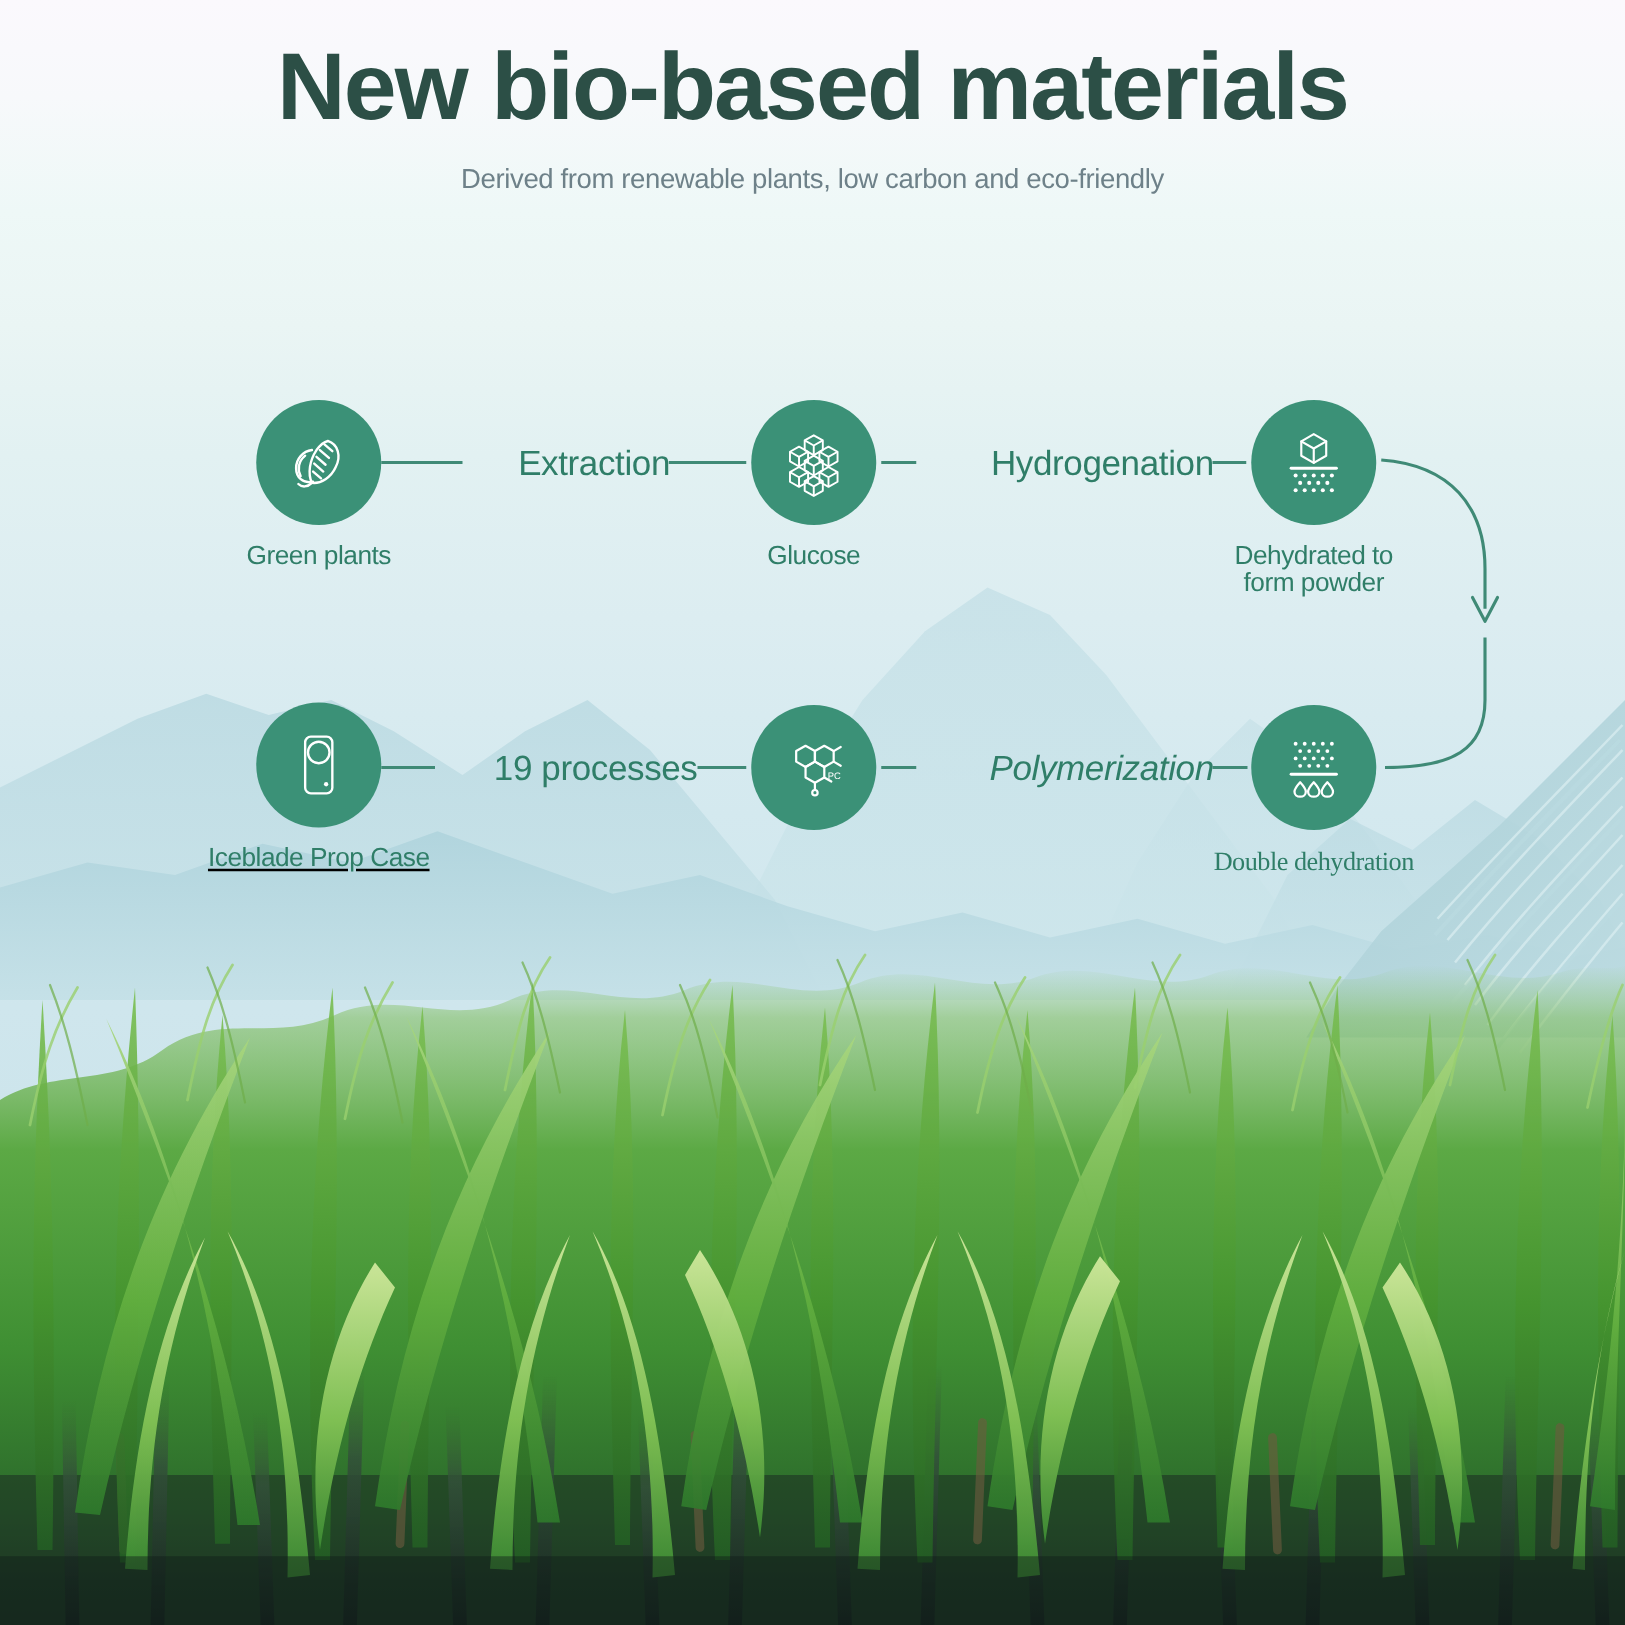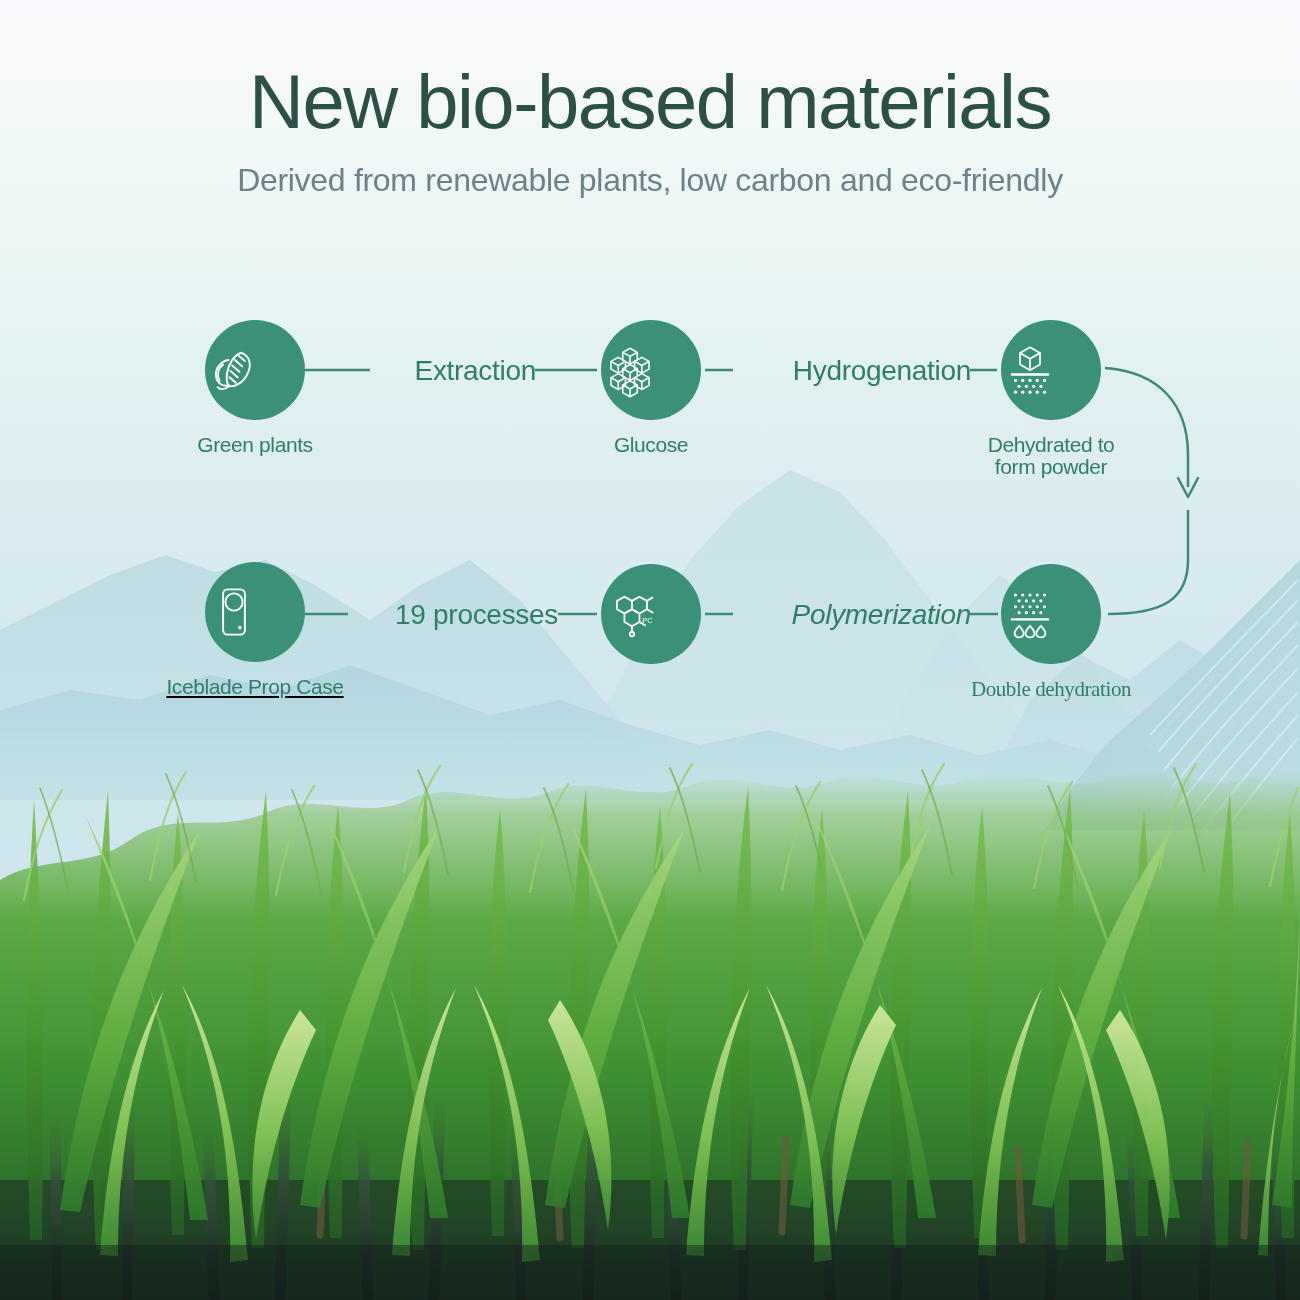--- a/index.html
+++ b/index.html
@@ -31,48 +31,48 @@
   }
 
   .bg-layer { position:absolute; left:0; top:0; width:1300px; height:1300px; pointer-events:none; }
 
   
   #header {
     position:absolute; left:0; top:0; width:1300px;
     text-align:center; z-index:40;
   }
   #title {
-    margin-top:64px;
+    margin-top:32px;
     font-size:76px;
-    font-weight:normal;
+    font-weight:bold;
     letter-spacing:-1.5px;
     color:#2c4f46;
     line-height:1.0;
     white-space:nowrap;
   }
   #subtitle {
     margin-top:22px;
-    font-size:32px;
+    font-size:22px;
     font-weight:400;
     color:#6e8189;
     letter-spacing:-0.3px;
     white-space:nowrap;
   }
 
   
   #flow { position:absolute; left:0; top:0; width:1300px; height:1300px; z-index:30; }
 
   .node { position:absolute; width:230px; text-align:center; }
 
   .circle {
     width:100px; height:100px;
     border-radius:50%;
     background:#3b9177;
     margin:0 auto;
-    display:flex; align-items:center; justify-content:flex-start;
+    display:flex; align-items:center; justify-content:center;
     position:relative;
   }
   .circle svg { display:block; }
 
   .node-label {
     margin-top:14px;
     font-size:21px;
     color:#2f7e68;
     line-height:1.06;
     letter-spacing:-0.4px;

